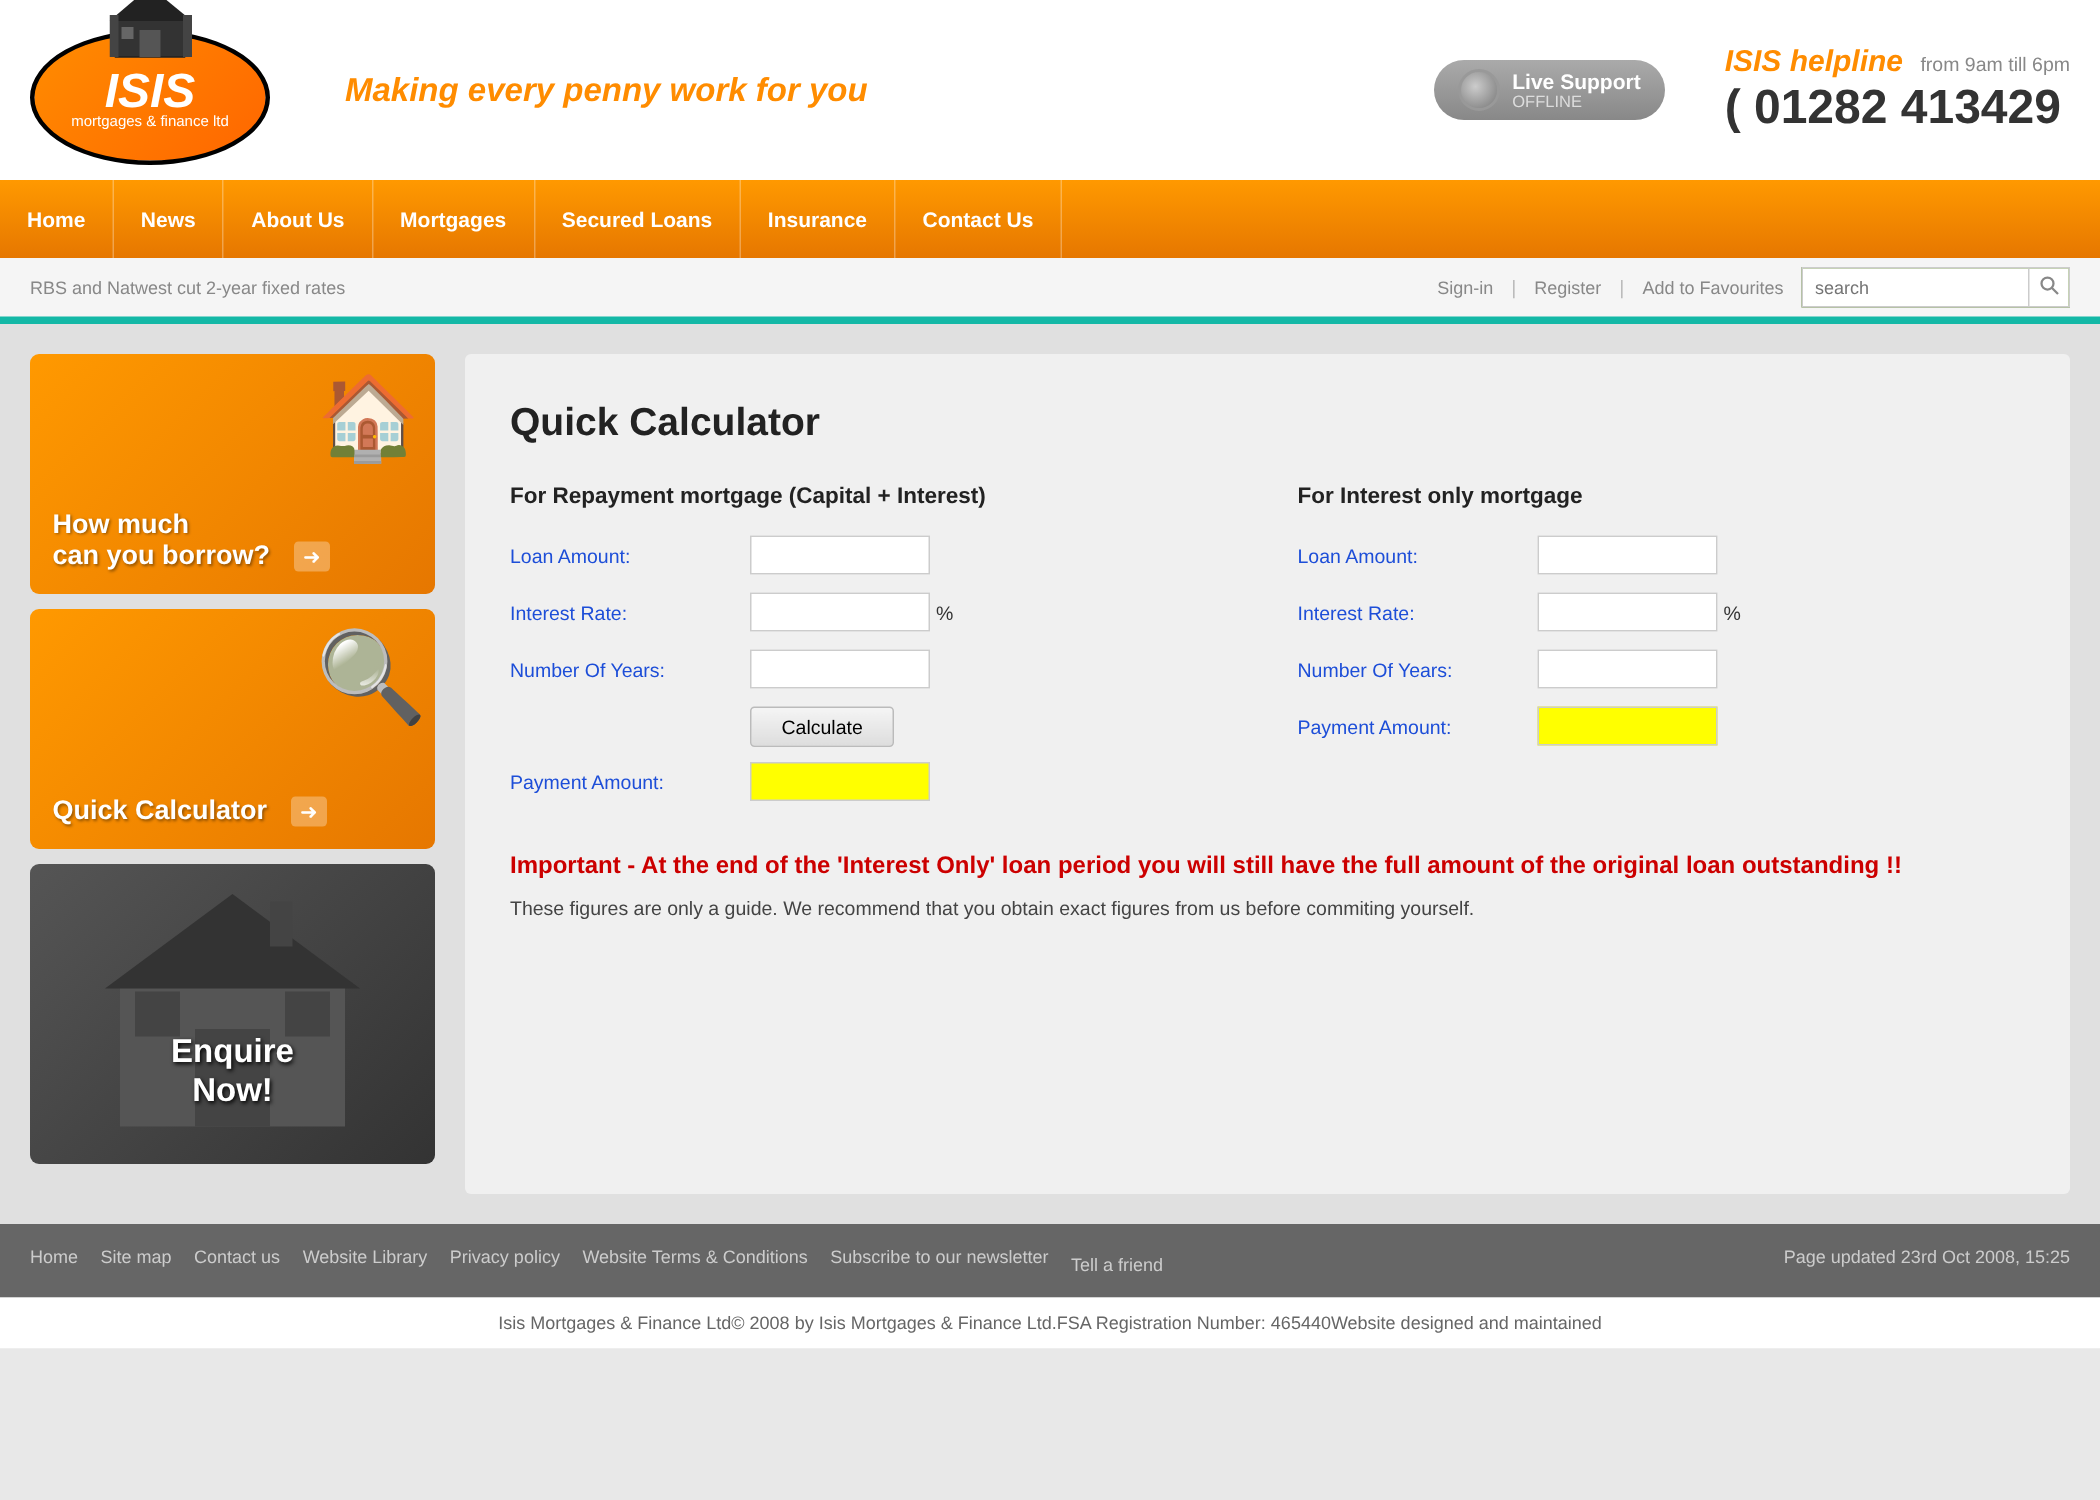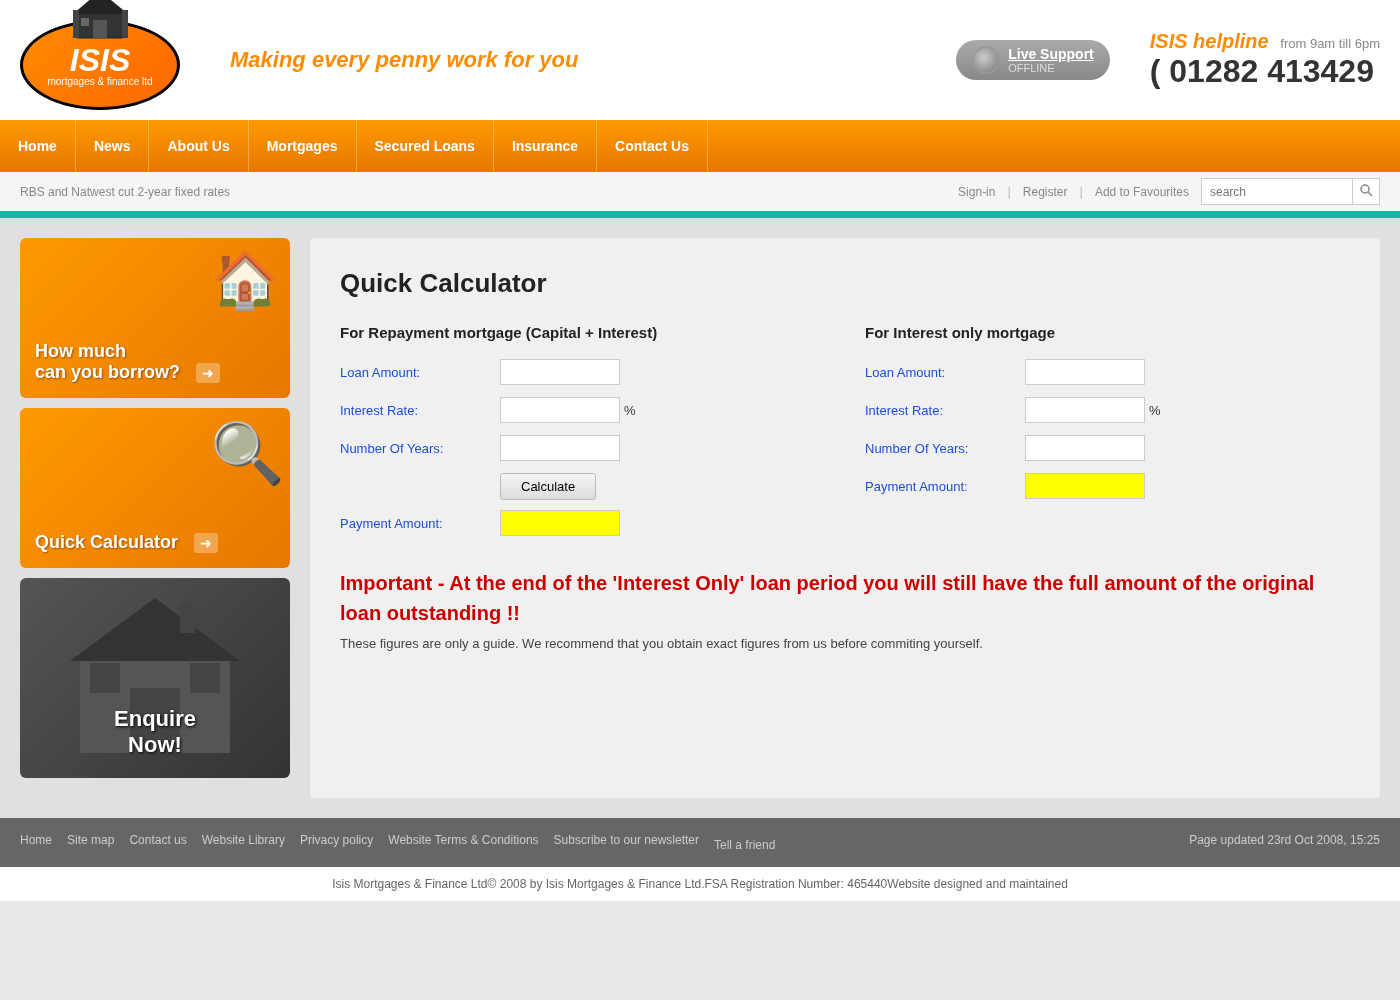--- a/index.html
+++ b/index.html
@@ -17,21 +17,21 @@
     .helpline-phone { color: #333; font-size: 32px; font-weight: bold; }
     .live-support { display: inline-flex; align-items: center; gap: 8px; background: linear-gradient(to bottom, #aaa, #888); border-radius: 20px; padding: 6px 16px; color: #fff; font-size: 13px; margin-right: 20px; }
     .live-support-dot { width: 28px; height: 28px; background: radial-gradient(circle at 40% 40%, #ccc, #777); border-radius: 50%; border: 2px solid #999; }
 
     
     #nav { background: linear-gradient(to bottom, #ff9900, #e67700); padding: 0; }
     #nav ul { list-style: none; display: flex; align-items: stretch; }
     #nav ul li a { display: block; color: #fff; text-decoration: none; padding: 18px 18px; font-size: 14px; font-weight: bold; border-right: 1px solid rgba(255,255,255,0.3); white-space: nowrap; }
 
     
-    #subnav { background: #f5f5f5; border-bottom: 7px solid #14b8a6; padding: 6px 20px; display: flex; justify-content: space-between; align-items: center; }
+    #subnav { background: #f5f5f5; border-bottom: 5px solid #14b8a6; padding: 6px 20px; display: flex; justify-content: space-between; align-items: center; }
     .subnav-news { color: #888; font-size: 12px; }
     .subnav-links { display: flex; align-items: center; gap: 12px; }
     .subnav-links a { color: #888; font-size: 12px; text-decoration: none; }
     .subnav-divider { color: #bbb; }
     .search-box { display: flex; border: 1px solid #ccc; background: #4d7c0f; }
     .search-box input { border: none; outline: none; padding: 4px 8px; font-size: 12px; width: 150px; color: #aaa; }
     .search-box button { background: #fff; border: none; border-left: 1px solid #ccc; padding: 4px 6px; cursor: pointer; }
 
     
     #main { display: flex; padding: 20px; gap: 20px; background: #e0e0e0; min-height: 600px; }
@@ -47,21 +47,21 @@
     #content { flex: 1; background: #f0f0f0; border-radius: 4px; padding: 30px; }
     .page-title { font-size: 26px; font-weight: bold; color: #222; margin-bottom: 25px; }
     .calc-grid { display: grid; grid-template-columns: 1fr 1fr; gap: 40px; }
     .calc-section-title { font-size: 15px; font-weight: bold; color: #222; margin-bottom: 18px; }
     .form-row { display: flex; align-items: center; margin-bottom: 12px; }
     .form-label { width: 160px; color: #1d4ed8; font-size: 13px; }
     .form-input { width: 120px; height: 26px; border: 1px solid #ccc; background: #fff; padding: 0 6px; font-size: 13px; }
     .form-input-yellow { width: 120px; height: 26px; background: #ffff00; border: 1px solid #ccc; }
     .form-pct { color: #333; margin-left: 4px; font-size: 13px; }
     .calc-btn { display: block; margin: 10px 0 10px 160px; padding: 5px 20px; background: linear-gradient(to bottom, #f5f5f5, #ddd); border: 1px solid #bbb; border-radius: 3px; font-size: 13px; cursor: pointer; }
-    .important-text { color: #cc0000; font-size: 20px; font-weight: bold; margin-top: 20px; line-height: 1.5; }
+    .important-text { color: #cc0000; font-size: 16px; font-weight: bold; margin-top: 20px; line-height: 1.5; }
     .guide-text { color: #444; font-size: 13px; margin-top: 8px; }
 
     
     #footer { background: #666; padding: 15px 20px; }
     #footer-links { display: flex; flex-wrap: wrap; gap: 10px 0; }
     #footer-links a { color: #ccc; font-size: 12px; text-decoration: none; margin-right: 15px; }
     .footer-right { color: #ccc; font-size: 12px; float: right; }
     .footer-bottom { background: #fff; padding: 10px 20px; display: flex; justify-content: center; align-items: center; }
     .footer-bottom-text { color: #666; font-size: 12px; }
   </style>
@@ -92,21 +92,21 @@
     <div style="margin-left:30px;">
       <span class="tagline">Making every penny work for you</span>
     </div>
   </div>
 
   <div style="display:flex; align-items:center; gap:20px;">
 
     <div class="live-support">
       <div class="live-support-dot"></div>
       <div>
-        <div style="font-weight:bold; font-size:14px;text-decoration:underline;">Live Support</div>
+        <div style="font-weight:bold; font-size:14px;">Live Support</div>
         <div style="font-size:11px; color:#ddd;">OFFLINE</div>
       </div>
     </div>
 
     <div>
       <div>
         <span class="helpline-label">ISIS helpline</span>
         <span class="helpline-hours" style="margin-left:8px;">from 9am till 6pm</span>
       </div>
       <div class="helpline-phone">( 01282 413429</div>
@@ -195,21 +195,21 @@
 
         <svg width="170" height="170" viewBox="0 0 170 170">
           <polygon points="85,10 160,65 160,160 10,160 10,65" fill="#555"></polygon>
           <polygon points="85,5 170,68 0,68" fill="#333"></polygon>
           <rect x="60" y="95" width="50" height="65" fill="#444"></rect>
           <rect x="20" y="70" width="30" height="30" fill="#444"></rect>
           <rect x="120" y="70" width="30" height="30" fill="#444"></rect>
 
           <rect x="110" y="10" width="15" height="30" fill="#444"></rect>
         </svg>
-        <div style="position:absolute;bottom:20px;text-align:center;">
+        <div style="position:absolute;bottom:36px;text-align:center;">
           <div style="color:#fff;font-size:22px;font-weight:bold;text-shadow:1px 1px 3px #000;">Enquire</div>
           <div style="color:#fff;font-size:22px;font-weight:bold;text-shadow:1px 1px 3px #000;">Now!</div>
         </div>
       </div>
     </div>
 
   </div>
 
   <div id="content">
     <h1 class="page-title">Quick Calculator</h1>

